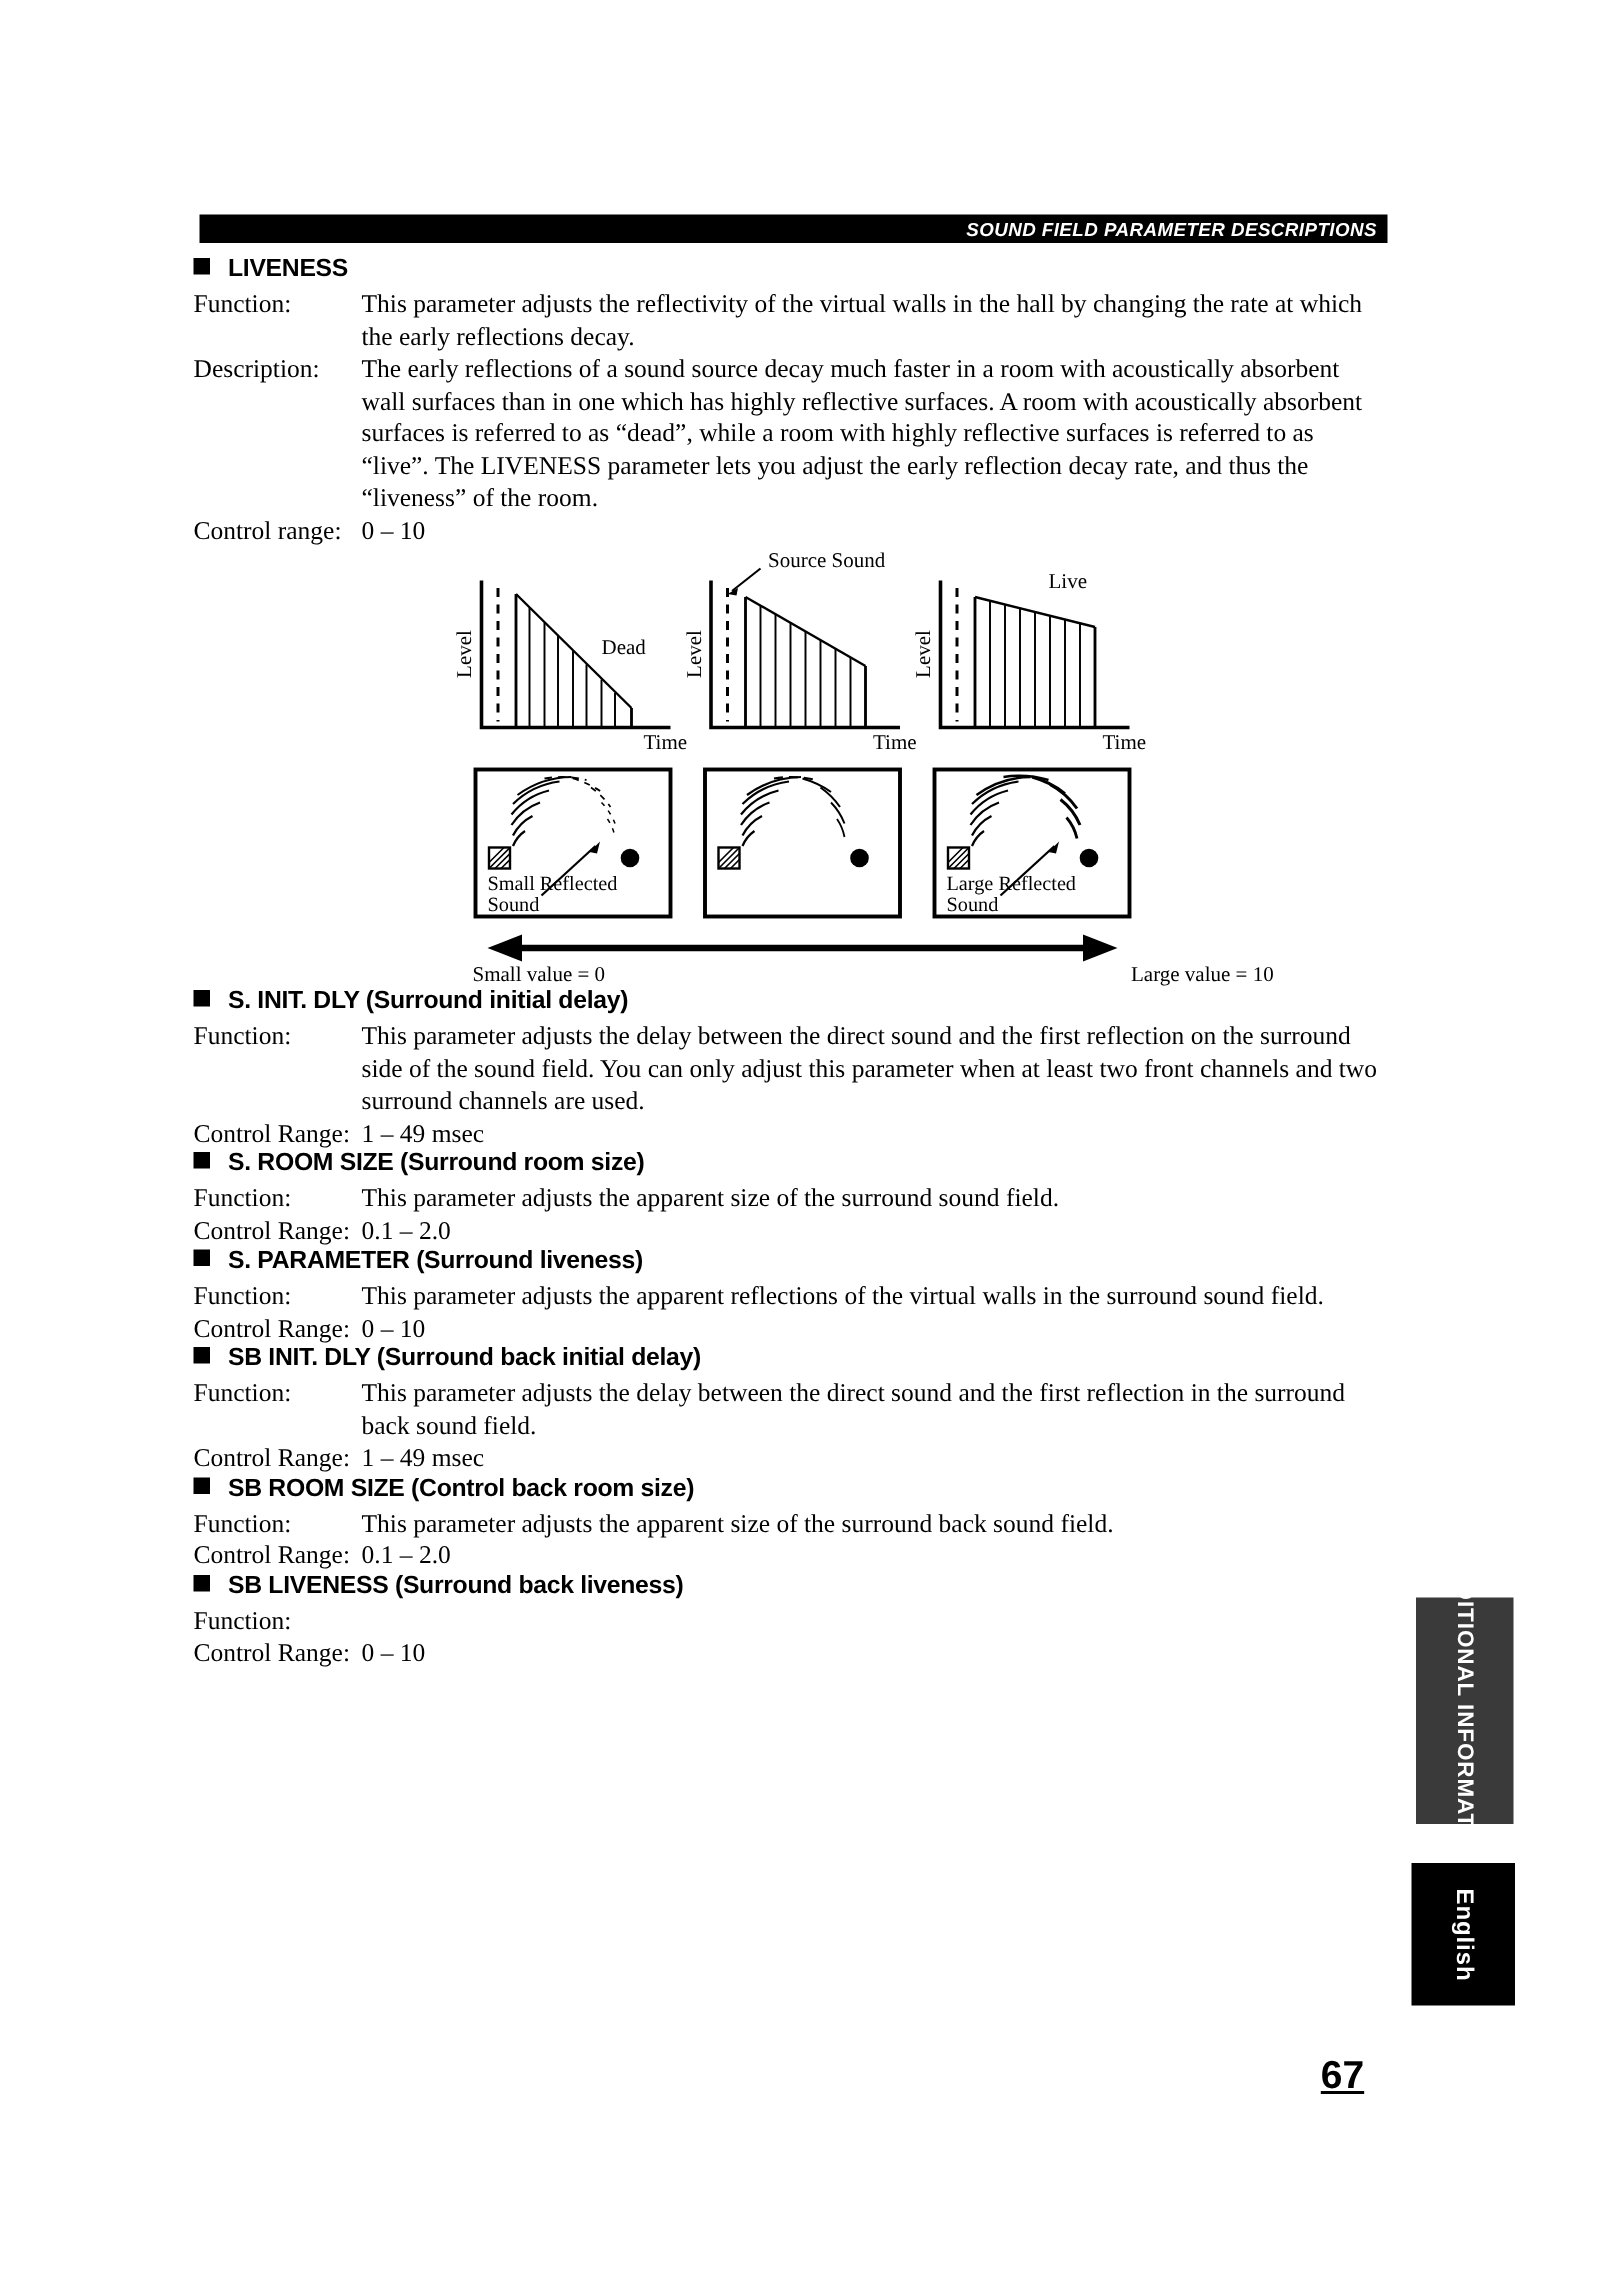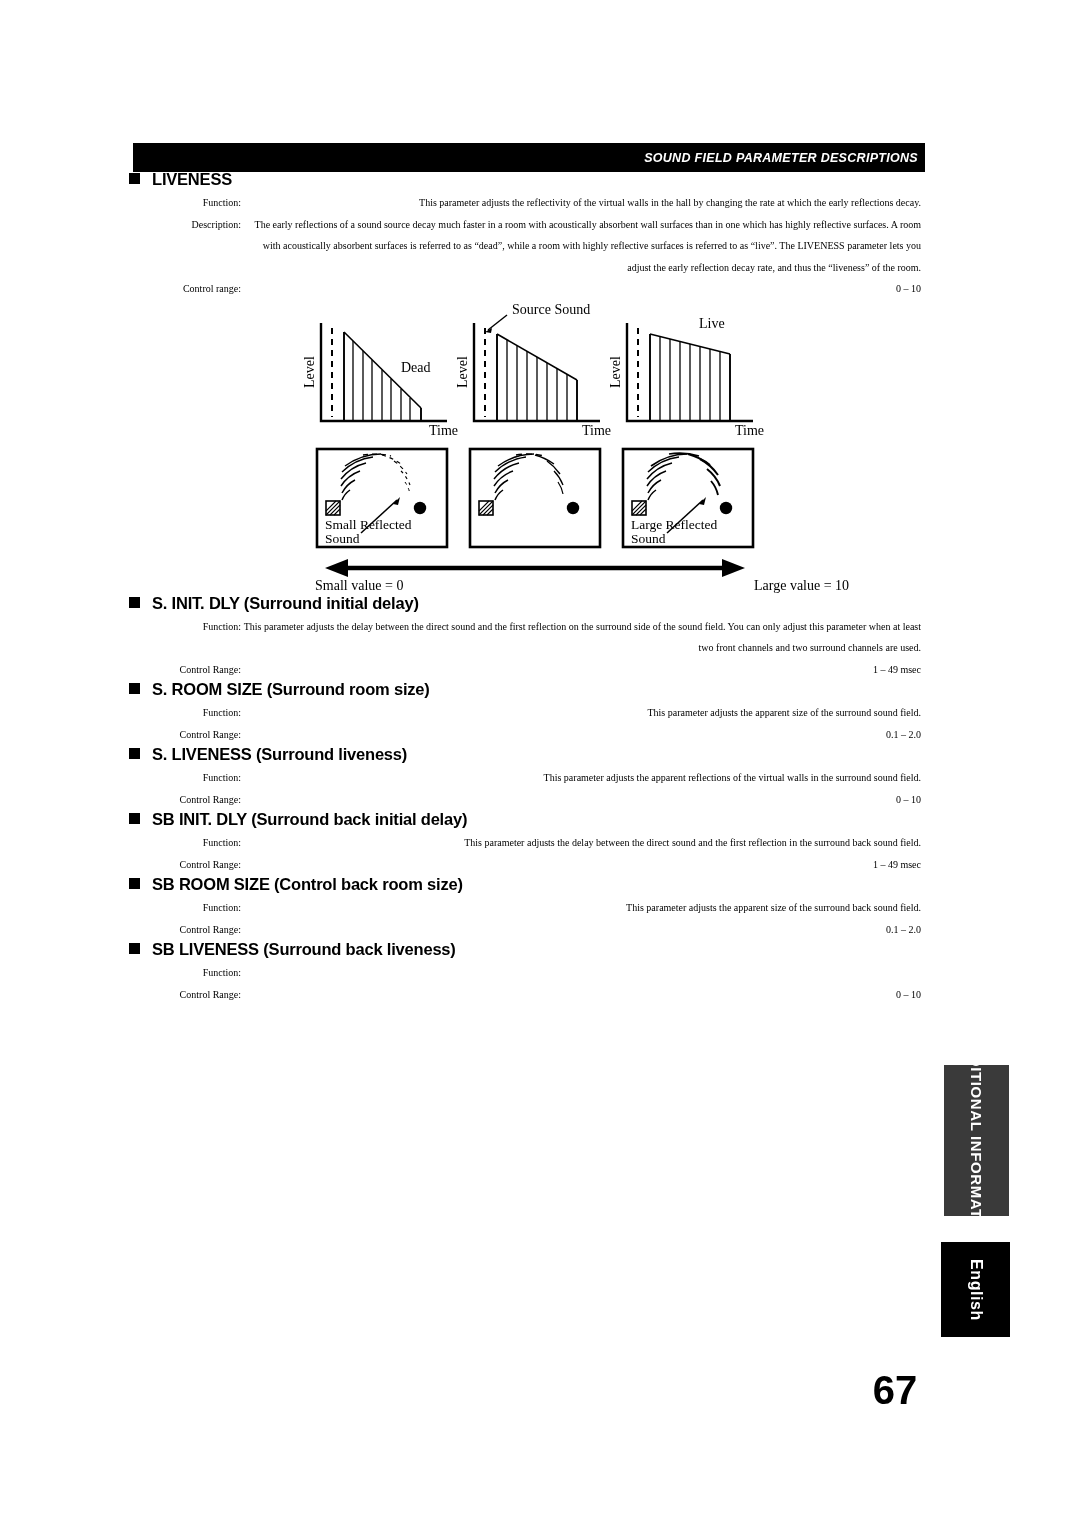--- a/index.html
+++ b/index.html
@@ -15,21 +15,21 @@
     color: #000000;
     overflow: hidden;
   }
 
   
   .header-bar {
     position: absolute;
     left: 133px;
     top: 143px;
     width: 792px;
-    height: 29px;
+    height: 19px;
     background: #000000;
     display: flex;
     align-items: center;
     justify-content: flex-end;
   }
   .header-bar .header-title {
     font-family: "Liberation Sans", "DejaVu Sans", sans-serif;
     font-weight: bold;
     font-style: italic;
     font-size: 12.5px;
@@ -68,23 +68,22 @@
     font-size: 16.5px;
     letter-spacing: -0.2px;
     white-space: nowrap;
   }
   .section-head.first { margin-top: 0; }
 
   
   .def-row {
     display: flex;
     align-items: flex-start;
-    font-size: 10px;
+    font-size: 17px;
     line-height: 21.5px;
-    text-align: right;
   }
   .def-label {
     flex: 0 0 112px;
     white-space: nowrap;
   }
   .def-value {
     flex: 1 1 auto;
   }
 
   
@@ -141,21 +140,22 @@
 
   
   .page-number {
     position: absolute;
     left: 855px;
     top: 1368px;
     width: 80px;
     text-align: center;
     font-family: "Liberation Sans", "DejaVu Sans", sans-serif;
     font-weight: bold;
-    font-size: 40px;
+    font-size: 26px;
+    text-decoration: underline;
   }
 
   .fig-text {
     font-family: "Liberation Serif", "DejaVu Serif", serif;
     font-size: 14px;
     fill: #000000;
   }
   .fig-text-sm {
     font-family: "Liberation Serif", "DejaVu Serif", serif;
     font-size: 13.5px;
@@ -359,21 +359,21 @@
     <div class="def-label">Function:</div>
     <div class="def-value">This parameter adjusts the apparent size of the surround sound field.</div>
   </div>
   <div class="def-row">
     <div class="def-label">Control Range:</div>
     <div class="def-value">0.1 – 2.0</div>
   </div>
 
   <div class="section-head">
     <span class="bullet-square"></span>
-    <span class="head-text">S. LIVENESS (Surround liveness)</span>
+    <span class="head-text">S. PARAMETER (Surround liveness)</span>
   </div>
   <div class="def-row">
     <div class="def-label">Function:</div>
     <div class="def-value">This parameter adjusts the apparent reflections of the virtual walls in the surround sound field.</div>
   </div>
   <div class="def-row">
     <div class="def-label">Control Range:</div>
     <div class="def-value">0 – 10</div>
   </div>
 

